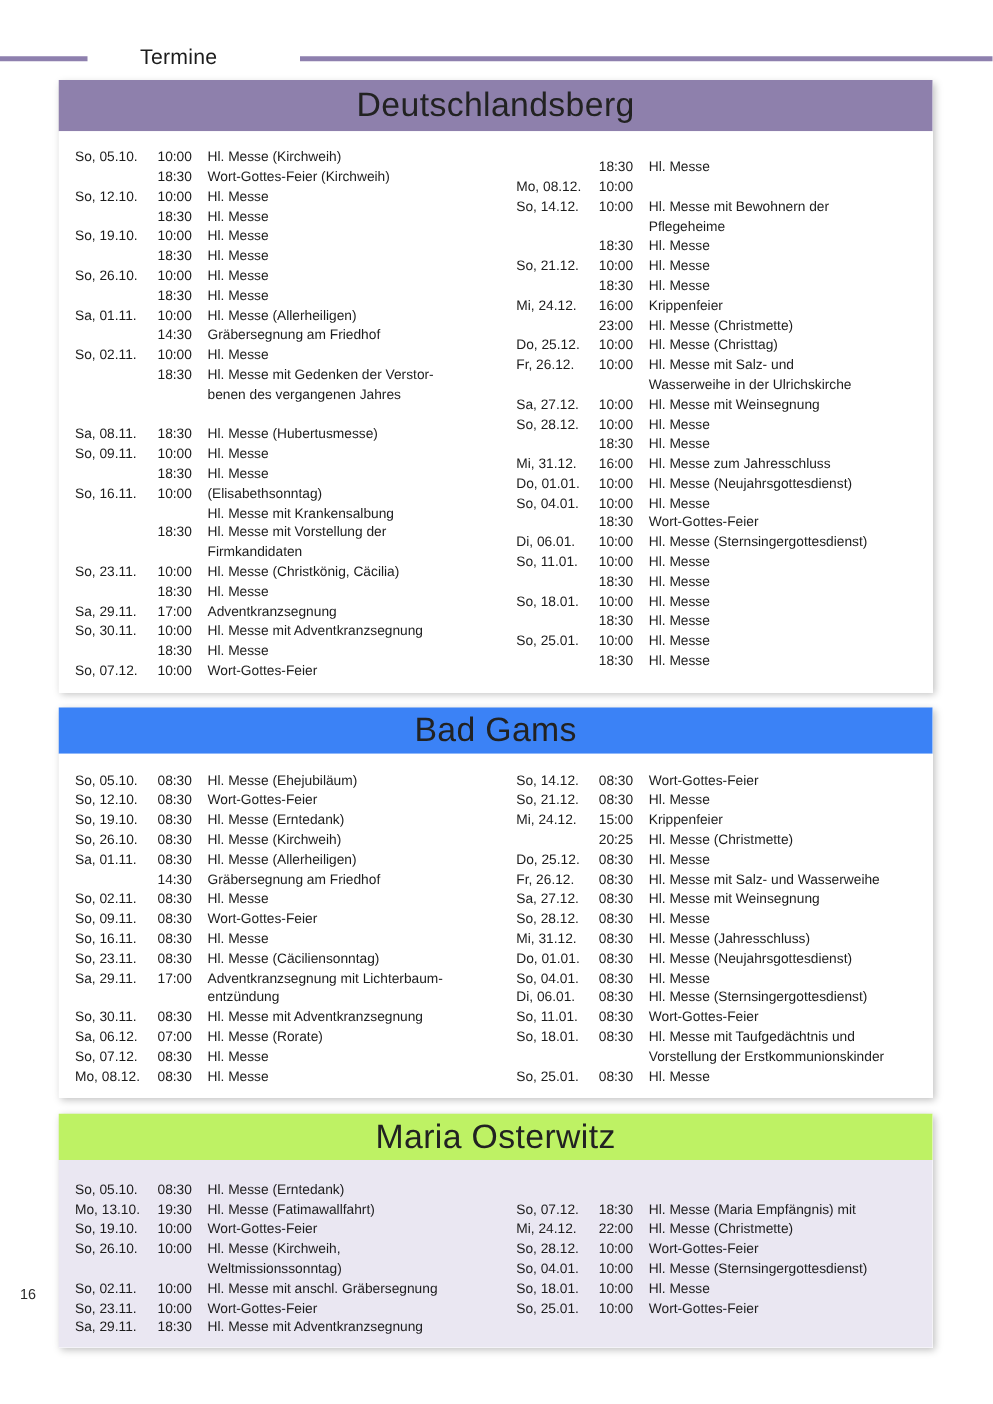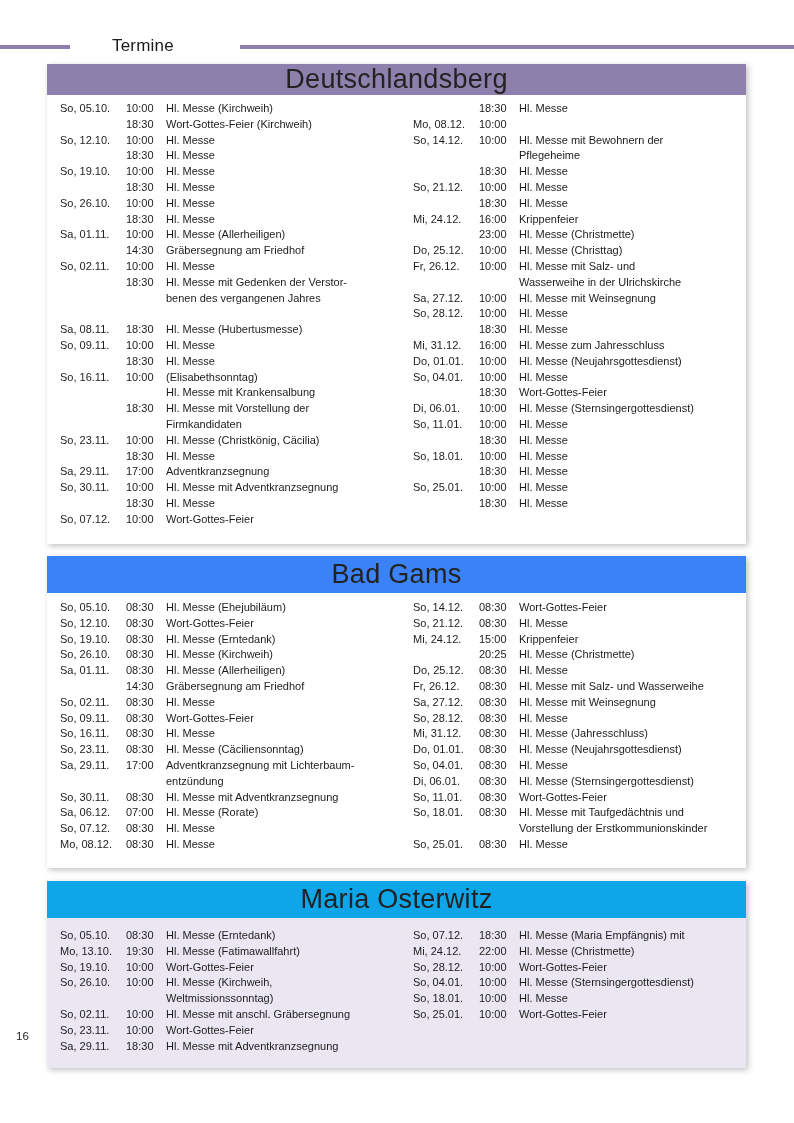--- a/index.html
+++ b/index.html
@@ -15,24 +15,24 @@
   .rule-left{left:0;width:70px}
   .rule-right{left:240px;right:0}
   .kicker{position:absolute;left:112px;top:36px;font-size:17px;letter-spacing:.2px}
 
   
   .sections{position:absolute;left:47px;top:64px;width:699px}
   .section{box-shadow:2px 2px 6px rgba(0,0,0,.25)}
   .sec-1{margin-top:12px}
   .sec-2{margin-top:13px}
   .section-header{display:flex;align-items:center;justify-content:center}
-  .sec-0 .section-header{height:31px}
+  .sec-0 .section-header{height:41px}
   .sec-1 .section-header,.sec-2 .section-header{height:37px}
   .section-title{font-size:27px;letter-spacing:.3px;color:#222}
-  .section-body{display:flex;align-items:flex-start;box-sizing:border-box}
+  .section-body{display:flex;align-items:center;box-sizing:border-box}
   .sec-0 .section-body{height:449px;padding-top:6px}
   .sec-1 .section-body{height:275px;padding-top:7px}
   .sec-2 .section-body{height:150px;padding-top:10px}
   .col{width:346px;flex:none}
   .col-left{margin-left:13px}
   .col-right{margin-left:7px;flex:1}
 
   
   .row{display:grid;grid-template-columns:66px 40px 1fr;font-size:11px;line-height:15.8px}
   .row.blank{height:15.8px}
@@ -617,21 +617,21 @@
     <div class="cell date">So, 25.01.</div>
     <div class="cell time">08:30</div>
     <div class="cell desc">
                 <div class="desc-line">Hl. Messe</div>
               </div>
   </div>
           </div>
     </div>
   </section>
       <section class="section sec-2">
-    <div class="section-header" style="background: #0ea5e9;">
+    <div class="section-header" style="background: #bef264;">
       <span class="section-title">Maria Osterwitz</span>
     </div>
     <div class="section-body" style="background: rgb(234, 231, 242);">
       <div class="col col-left">
             <div class="row">
     <div class="cell date">So, 05.10.</div>
     <div class="cell time">08:30</div>
     <div class="cell desc">
                 <div class="desc-line">Hl. Messe (Erntedank)</div>
               </div>

